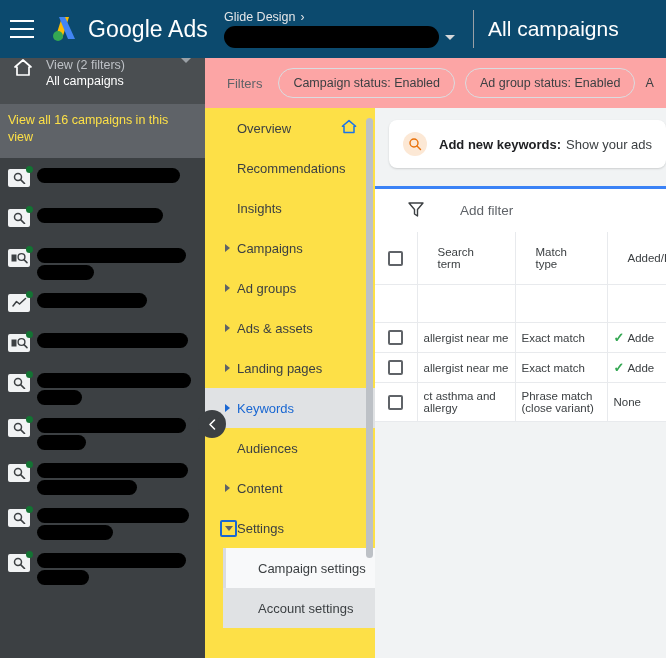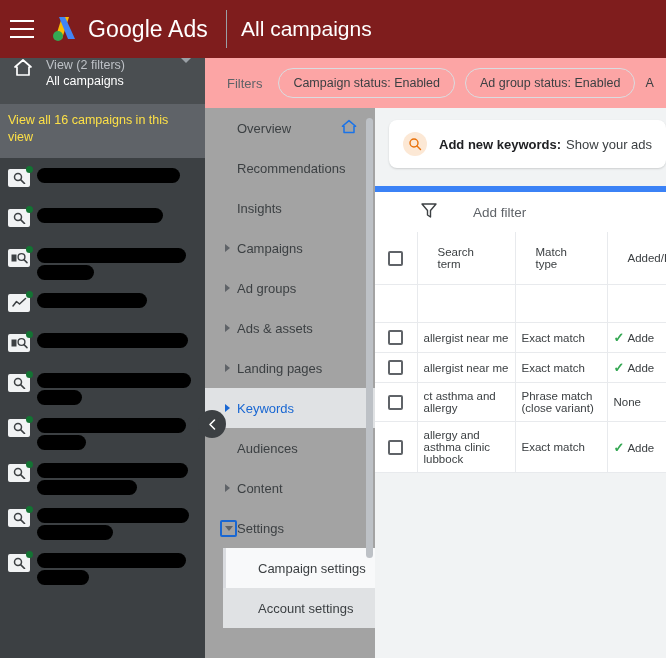--- a/index.html
+++ b/index.html
@@ -7,21 +7,21 @@
     width: 666px; height: 658px;
     overflow: hidden;
     font-family: "Liberation Sans", sans-serif;
     background: #ffffff;
   }
   #root { position: relative; width: 666px; height: 658px; overflow: hidden; }
 
   
   .topbar {
     position: absolute; left: 0; top: 0; width: 666px; height: 58px;
-    background: #7f1d1d; display: flex; align-items: center;
+    background: #0c4a6e; display: flex; align-items: center;
   }
   .hamburger {
     width: 24px; height: 18px; margin-left: 10px; margin-right: 14px;
     display: flex; flex-direction: column; justify-content: space-between;
     cursor: pointer;
   }
   .hamburger i { display: block; height: 2px; width: 24px; background: #fff; }
   .gads-logo { width: 34px; height: 32px; position: relative; flex: none; }
   .brand {
     color: #ffffff; font-size: 23px; letter-spacing: .1px;
@@ -80,21 +80,21 @@
   .status-dot {
     position: absolute; right: 1px; top: -3px; width: 7px; height: 7px;
     border-radius: 50%; background: #137333;
   }
   .redact-lines { flex: 1; margin-left: 3px; padding-top: 1px; }
   .rl { background: #000; height: 15px; border-radius: 8px; margin-bottom: 2px; }
 
   
   .navpanel {
     position: absolute; left: 205px; top: 108px; width: 170px; height: 550px;
-    background: #a3a3a3; overflow: hidden;
+    background: #fde047; overflow: hidden;
   }
   .nav-item {
     height: 40px; display: flex; align-items: center; padding-left: 20px;
     font-size: 13px; color: #3c4043; position: relative; white-space: nowrap;
   }
   .nav-item.sel { background: #e0e2e4; color: #1967d2; font-weight: 500; text-align: right; }
   .nav-arrow {
     position: absolute; left: 20px; width: 0; height: 0;
     border-top: 4px solid transparent; border-bottom: 4px solid transparent;
     border-left: 5px solid #5f6368;
@@ -162,22 +162,22 @@
   .banner-ico {
     width: 24px; height: 24px; border-radius: 50%; background: #fce8d5;
     display: flex; align-items: center; justify-content: center; flex: none;
   }
   .banner-txt { font-size: 13px; color: #202124; margin-left: 12px; }
   .banner-txt b { font-weight: 700; }
   .banner-txt span { color: #3c4043; margin-left: 5px; }
 
   .addfilter-row {
     background: #fff; height: 46px; margin-top: 18px;
-    display: flex; align-items: center; padding-left: 44px;
-    border-top: 6px solid #3b82f6;
+    display: flex; align-items: center; padding-left: 31px;
+    border-top: 3px solid #3b82f6;
   }
   .addfilter-txt { font-size: 13.5px; color: #5f6368; margin-left: 34px; }
 
   table.dt { width: 100%; border-collapse: collapse; background: #fff; table-layout: fixed; }
   table.dt th, table.dt td {
     border: 1px solid #e8eaed; border-left: none; border-top: none;
     font-size: 11.5px; color: #3c4043; text-align: left;
     padding: 7px 6px; vertical-align: middle; font-weight: 400;
   }
   table.dt th { color: #3c4043; font-size: 11.5px; padding: 14px 20px; }
@@ -206,20 +206,30 @@
   <div class="gads-logo">
     <svg width="34" height="32" viewBox="0 0 34 32">
       <path d="M14 4 L7 26 L14 26 L21 4 Z" fill="#fbbc04"></path>
       <path d="M17 4 L27 26 L20 26 L11 4 Z" fill="#4285f4"></path>
       <circle cx="10" cy="23" r="5" fill="#34a853"></circle>
     </svg>
   </div>
   <div class="brand">
     <span>Google</span>
     <span class="lite">Ads</span>
+  </div>
+  <div class="acct-block">
+    <div class="acct-crumb">
+      <span>Glide Design</span>
+      <span class="crumb-chev">›</span>
+    </div>
+    <div class="acct-redact-row">
+      <div class="redact-pill"></div>
+      <div class="caret-down"></div>
+    </div>
   </div>
   <div class="vdivide"></div>
   <div class="allcamp-title">All campaigns</div>
 </div>
 
 <div class="leftbar">
   <div class="view-row">
     <div class="home-ico">
       <svg width="20" height="19" viewBox="0 0 20 19">
         <path d="M10 2 L18 9 L16 9 L16 17 L4 17 L4 9 L2 9 Z" fill="none" stroke="#fff" stroke-width="1.7" stroke-linejoin="round"></path>
@@ -508,23 +518,17 @@
             <td class="col-term">allergist near me</td>
             <td class="col-match">Exact match</td>
             <td class="col-added added-cell"><span class="check-g">✓</span><span>Adde</span></td>
           </tr>
           <tr>
             <td class="col-chk"><span class="chkbox"></span></td>
             <td class="col-term">ct asthma and allergy</td>
             <td class="col-match">Phrase match (close variant)</td>
             <td class="col-added added-cell"><span>None</span></td>
           </tr>
-          <tr>
-            <td class="col-chk"><span class="chkbox"></span></td>
-            <td class="col-term">allergy and asthma clinic lubbock</td>
-            <td class="col-match">Exact match</td>
-            <td class="col-added added-cell"><span class="check-g">✓</span><span>Adde</span></td>
-          </tr>
         </tbody>
   </table>
 </div>
 
 </div>
 
 </body></html>

